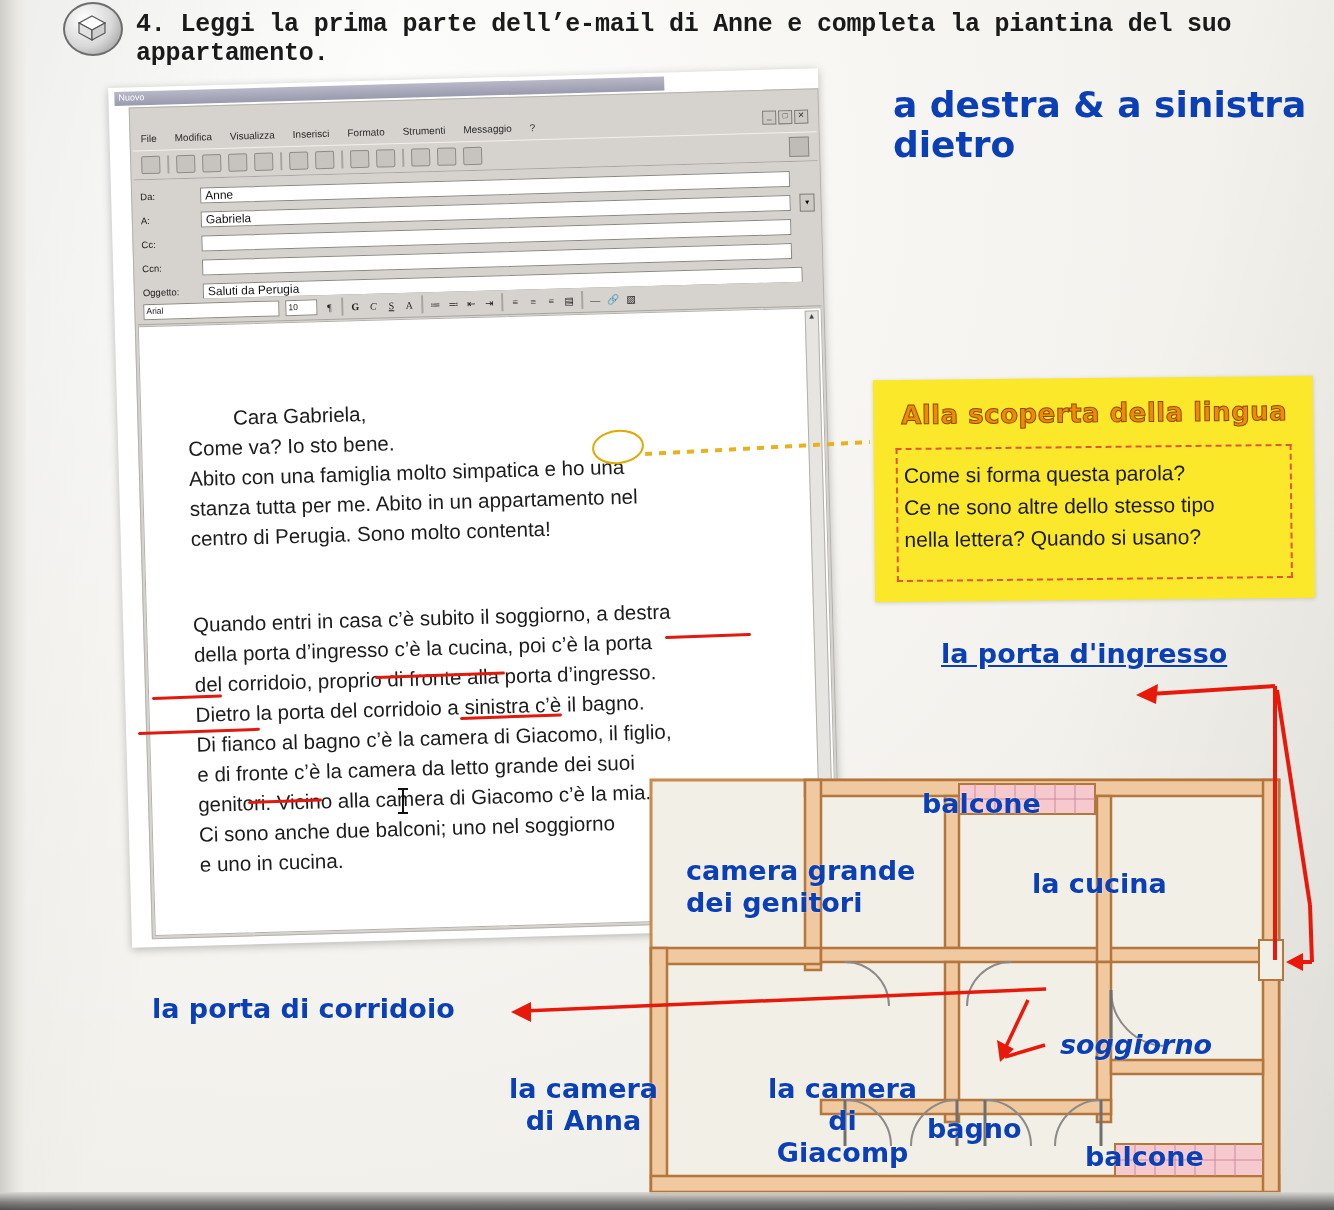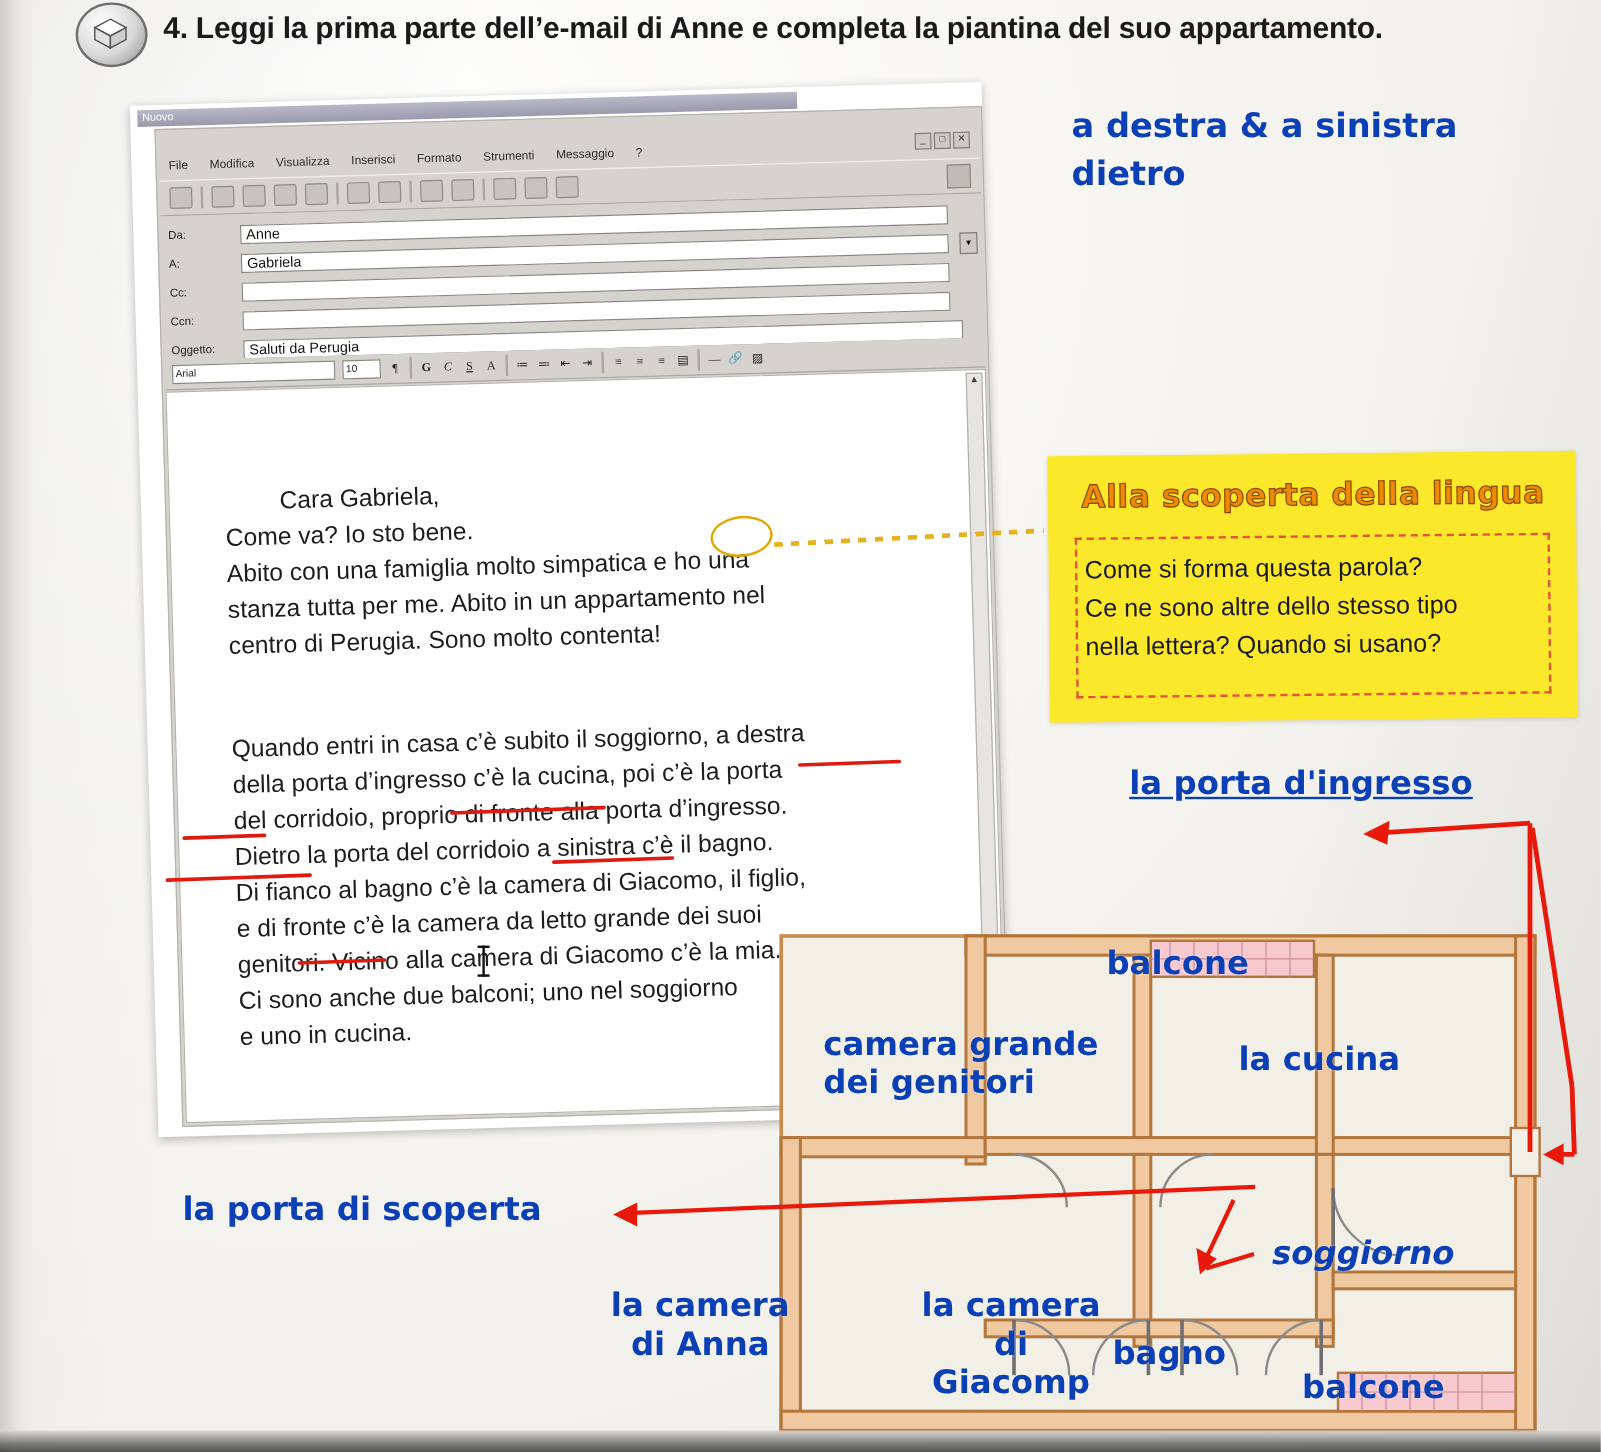--- a/index.html
+++ b/index.html
@@ -35,21 +35,21 @@
     background:radial-gradient(circle at 35% 30%, #ffffff 0%, #d8d8d8 55%, #8d8d8d 100%);
     border:2px solid #6d6d6d;
   }
   .ex-badge .cube{
     position:absolute;left:12px;top:10px;width:30px;height:28px;
   }
   .ex-title{
     position:absolute;left:136px;top:10px;width:1170px;
     font-size:25px;font-weight:bold;color:#1a1a1a;
     letter-spacing:-0.2px;
-    font-family:Liberation Sans, sans-serif;
+    font-family:Liberation Mono, monospace;
   }
   .ex-num{font-weight:bold;}
 
   
   .mail-window{
     position:absolute;left:120px;top:78px;width:710px;height:860px;
     transform:rotate(-1.6deg);
     background:#ffffff;
     box-shadow:0 2px 8px rgba(0,0,0,.25);
   }
@@ -131,21 +131,21 @@
     position:absolute;left:402px;top:788px;width:2px;height:26px;background:#111;
   }
   .caret:before,.caret:after{
     content:"";position:absolute;left:-4px;width:10px;height:2px;background:#111;
   }
   .caret:before{top:0;} .caret:after{bottom:0;}
 
   
   .wordlist{
     position:absolute;left:893px;top:85px;width:420px;
-    color:#0b3fb5;font-weight:bold;font-size:28px;line-height:40px;
+    color:#0b3fb5;font-weight:bold;font-size:36px;line-height:40px;
     font-family:"DejaVu Sans", sans-serif;
   }
 
   
   .yellowbox{
     position:absolute;left:874px;top:378px;width:440px;height:222px;
     background:#fbe82a;transform:rotate(-0.6deg);
     box-shadow:0 1px 4px rgba(0,0,0,.15);
   }
   .yb-title{
@@ -399,21 +399,21 @@
 
     <rect x="614" y="180" width="24" height="40" fill="#f2efe6" stroke="#b3763c" stroke-width="2"></rect>
   </svg>
 </div>
 
 <div class="plan-label" style="left:922px;top:788px;">balcone</div>
 <div class="plan-label" style="left:686px;top:855px;white-space:pre-line;">camera grande
 dei genitori</div>
 <div class="plan-label" style="left:1032px;top:868px;text-align:center;">la cucina</div>
 <div class="plan-label" style="left:941px;top:638px;text-decoration:underline;">la porta d'ingresso</div>
-<div class="plan-label" style="left:152px;top:993px;">la porta di scoperta</div>
+<div class="plan-label" style="left:152px;top:993px;">la porta di corridoio</div>
 <div class="plan-label" style="left:1060px;top:1029px;font-style:italic;">soggiorno</div>
 <div class="plan-label" style="left:509px;top:1073px;white-space:pre-line;text-align:center;">la camera
 di Anna</div>
 <div class="plan-label" style="left:768px;top:1073px;white-space:pre-line;text-align:center;">la camera
 di
 Giacomp</div>
 <div class="plan-label" style="left:927px;top:1113px;">bagno</div>
 <div class="plan-label" style="left:1085px;top:1141px;">balcone</div>
 
 <svg style="position:absolute;left:0;top:0;width:1334px;height:1210px;pointer-events:none;">

